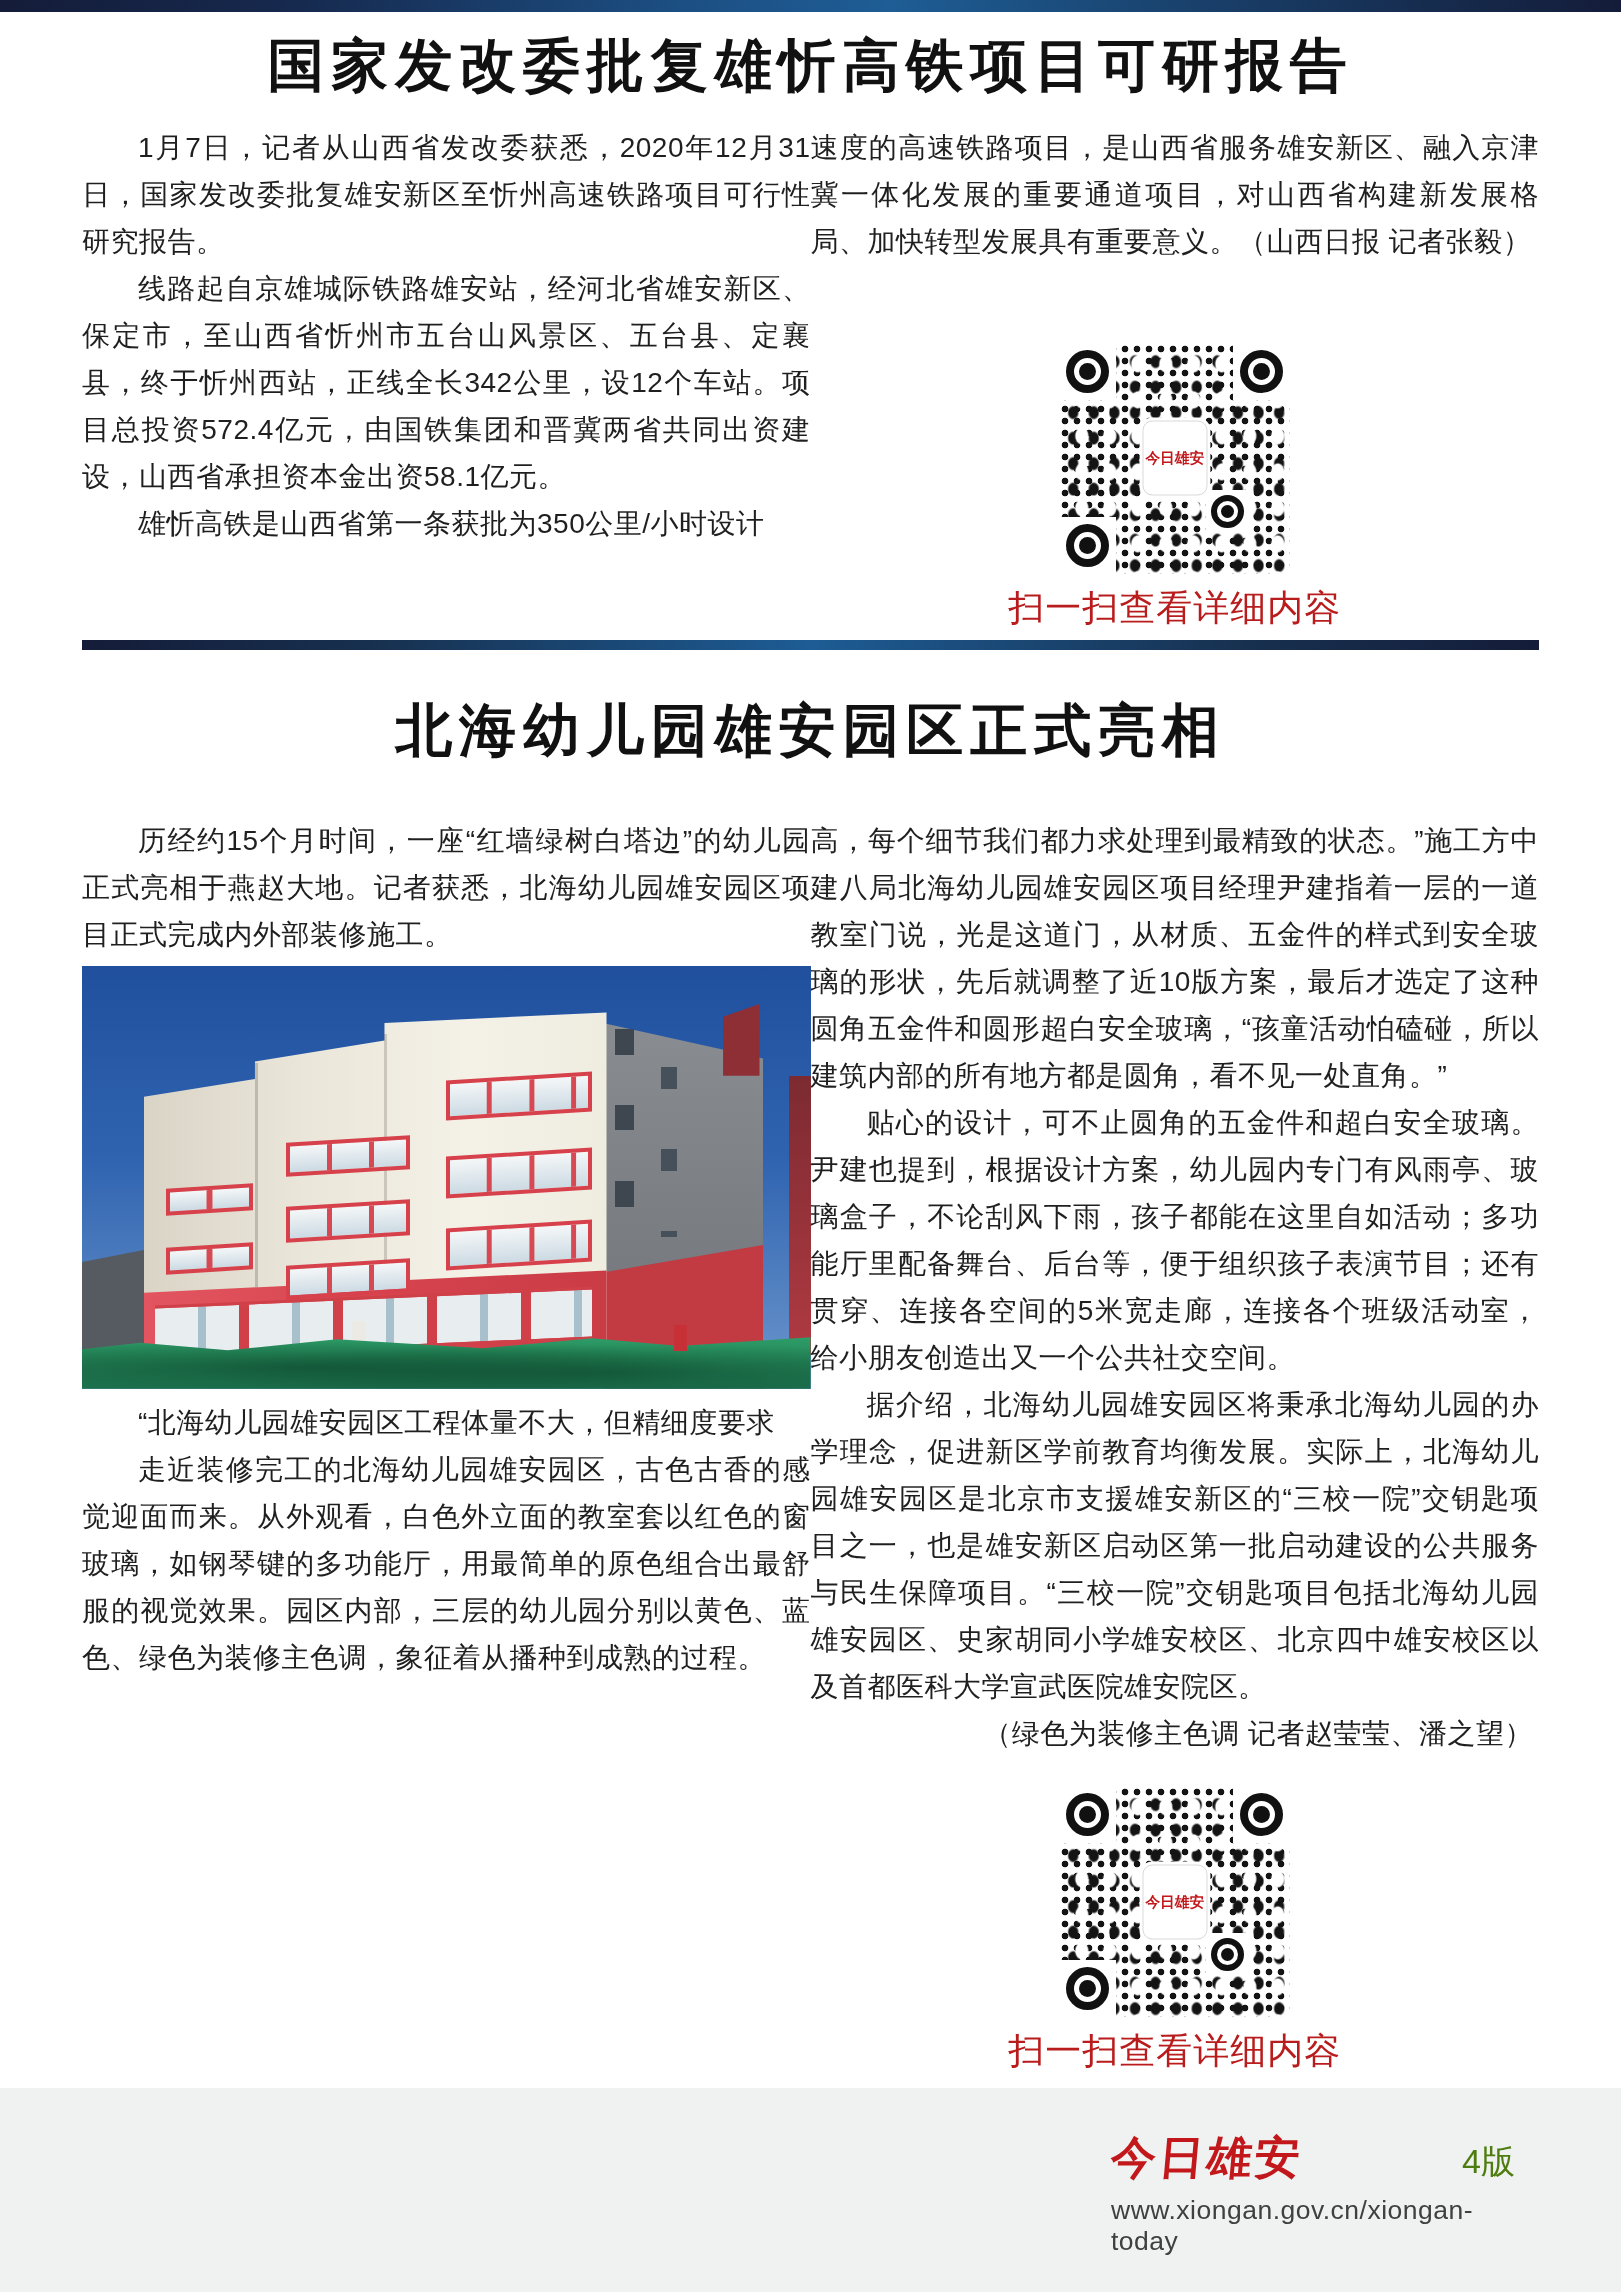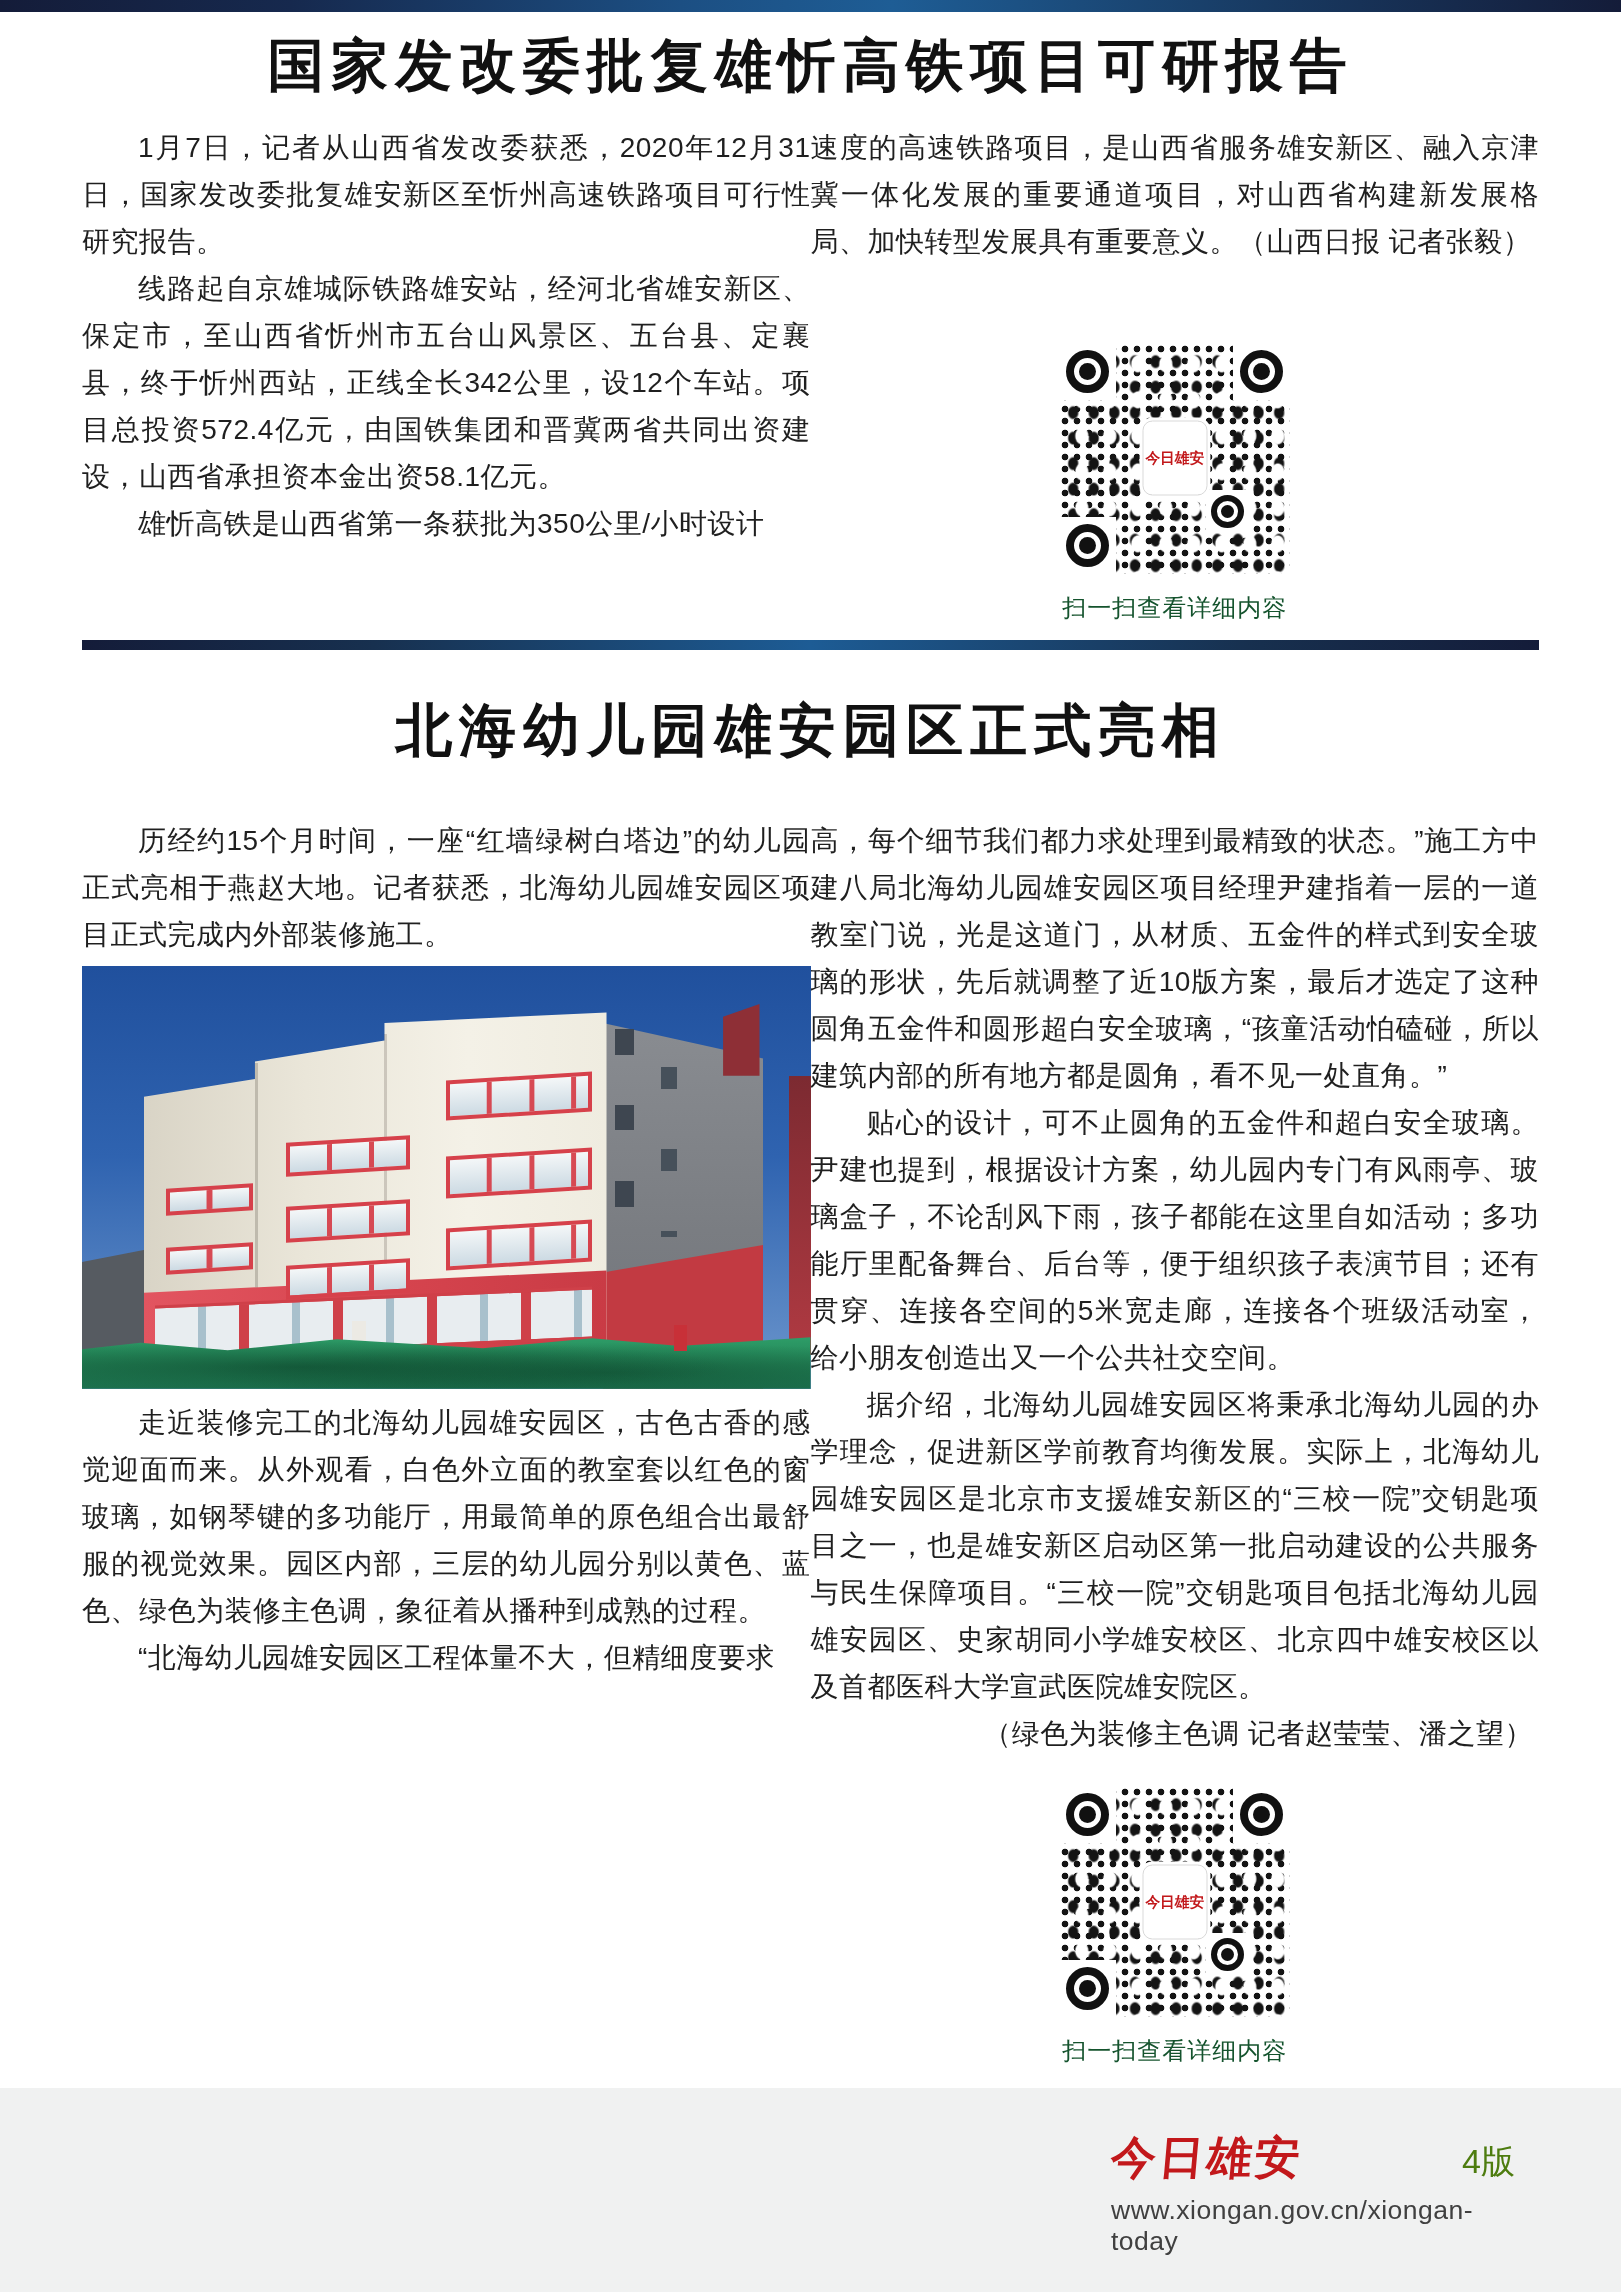--- a/index.html
+++ b/index.html
@@ -38,21 +38,21 @@
   .qr-ring::after{content:"";position:absolute;inset:4.9px;background:#111;border-radius:50%;}
   .qr-align{position:absolute;right:41px;bottom:41px;width:43px;height:43px;background:#fff;
     display:flex;align-items:center;justify-content:center;}
   .qr-ring.small{width:33px;height:33px;border-width:6.9px;}
   .qr-ring.small::after{inset:3.9px;}
   .qr-badge{position:absolute;left:50%;top:50%;transform:translate(-50%,-50%);
     width:63px;height:73px;background:#fff;border:1px solid #d9d9d9;border-radius:9.8px;
     display:flex;align-items:center;justify-content:center;box-shadow:0 0 0 2.9px #ffffff;}
   .qr-badge span{color:#c2181b;font-size:14.7px;font-weight:700;
     font-family:"Liberation Serif","DejaVu Serif",serif;letter-spacing:0;}
-  .qr-caption{font-size:24px;line-height:39px;margin-top:13.7px;color:#14532d;letter-spacing:1px;}
+  .qr-caption{font-size:36px;line-height:39px;margin-top:13.7px;color:#b91c1c;letter-spacing:1px;}
   
   .photo{position:relative;width:100%;height:423px;margin:7.8px 0 9.8px;overflow:hidden;
     background:linear-gradient(180deg,#20509d 0%,#2f63b0 45%,#6d97cd 100%);}
   .photo div{position:absolute;}
   .ph-bg-left{left:0;bottom:8%;width:9%;height:25%;background:#565b61;
     clip-path:polygon(0 12%,100% 0,100% 100%,0 100%);}
   .ph-side{left:71.5%;top:7%;width:22%;height:93%;
     background:linear-gradient(180deg,#8b8e93 0%,#7a7d82 60%,#70737a 100%);
     clip-path:polygon(0 7%,100% 16%,100% 100%,0 100%);}
   .ph-side-red{left:71.5%;top:66%;width:22%;height:27%;background:#c23a42;
@@ -165,22 +165,22 @@
           <div class="win" style="left:28%;top:41%;width:17%;height:8%;"></div>
           <div class="win" style="left:28%;top:56%;width:17%;height:8.5%;"></div>
           <div class="win" style="left:28%;top:70%;width:17%;height:8%;"></div>
           <div class="win" style="left:11.5%;top:52%;width:12%;height:6.5%;"></div>
           <div class="win" style="left:11.5%;top:66%;width:12%;height:6.5%;"></div>
           <div class="ph-sign"></div>
           <div class="ph-ground"></div>
           <div class="ph-hydrant"></div>
         </div>
 
+        <p>“北海幼儿园雄安园区工程体量不大，但精细度要求</p>
         <p>走近装修完工的北海幼儿园雄安园区，古色古香的感觉迎面而来。从外观看，白色外立面的教室套以红色的窗玻璃，如钢琴键的多功能厅，用最简单的原色组合出最舒服的视觉效果。园区内部，三层的幼儿园分别以黄色、蓝色、绿色为装修主色调，象征着从播种到成熟的过程。</p>
-        <p>“北海幼儿园雄安园区工程体量不大，但精细度要求</p>
       </div>
 
       <div class="col">
         <p class="cont">高，每个细节我们都力求处理到最精致的状态。”施工方中建八局北海幼儿园雄安园区项目经理尹建指着一层的一道教室门说，光是这道门，从材质、五金件的样式到安全玻璃的形状，先后就调整了近10版方案，最后才选定了这种圆角五金件和圆形超白安全玻璃，“孩童活动怕磕碰，所以建筑内部的所有地方都是圆角，看不见一处直角。”</p>
         <p>贴心的设计，可不止圆角的五金件和超白安全玻璃。尹建也提到，根据设计方案，幼儿园内专门有风雨亭、玻璃盒子，不论刮风下雨，孩子都能在这里自如活动；多功能厅里配备舞台、后台等，便于组织孩子表演节目；还有贯穿、连接各空间的5米宽走廊，连接各个班级活动室，给小朋友创造出又一个公共社交空间。</p>
         <p>据介绍，北海幼儿园雄安园区将秉承北海幼儿园的办学理念，促进新区学前教育均衡发展。实际上，北海幼儿园雄安园区是北京市支援雄安新区的“三校一院”交钥匙项目之一，也是雄安新区启动区第一批启动建设的公共服务与民生保障项目。“三校一院”交钥匙项目包括北海幼儿园雄安园区、史家胡同小学雄安校区、北京四中雄安校区以及首都医科大学宣武医院雄安院区。</p>
         <p class="byline">（绿色为装修主色调 记者赵莹莹、潘之望）</p>
         <div class="qr-block m2">
           <div class="qr">
             <div class="qr-dots"></div>

